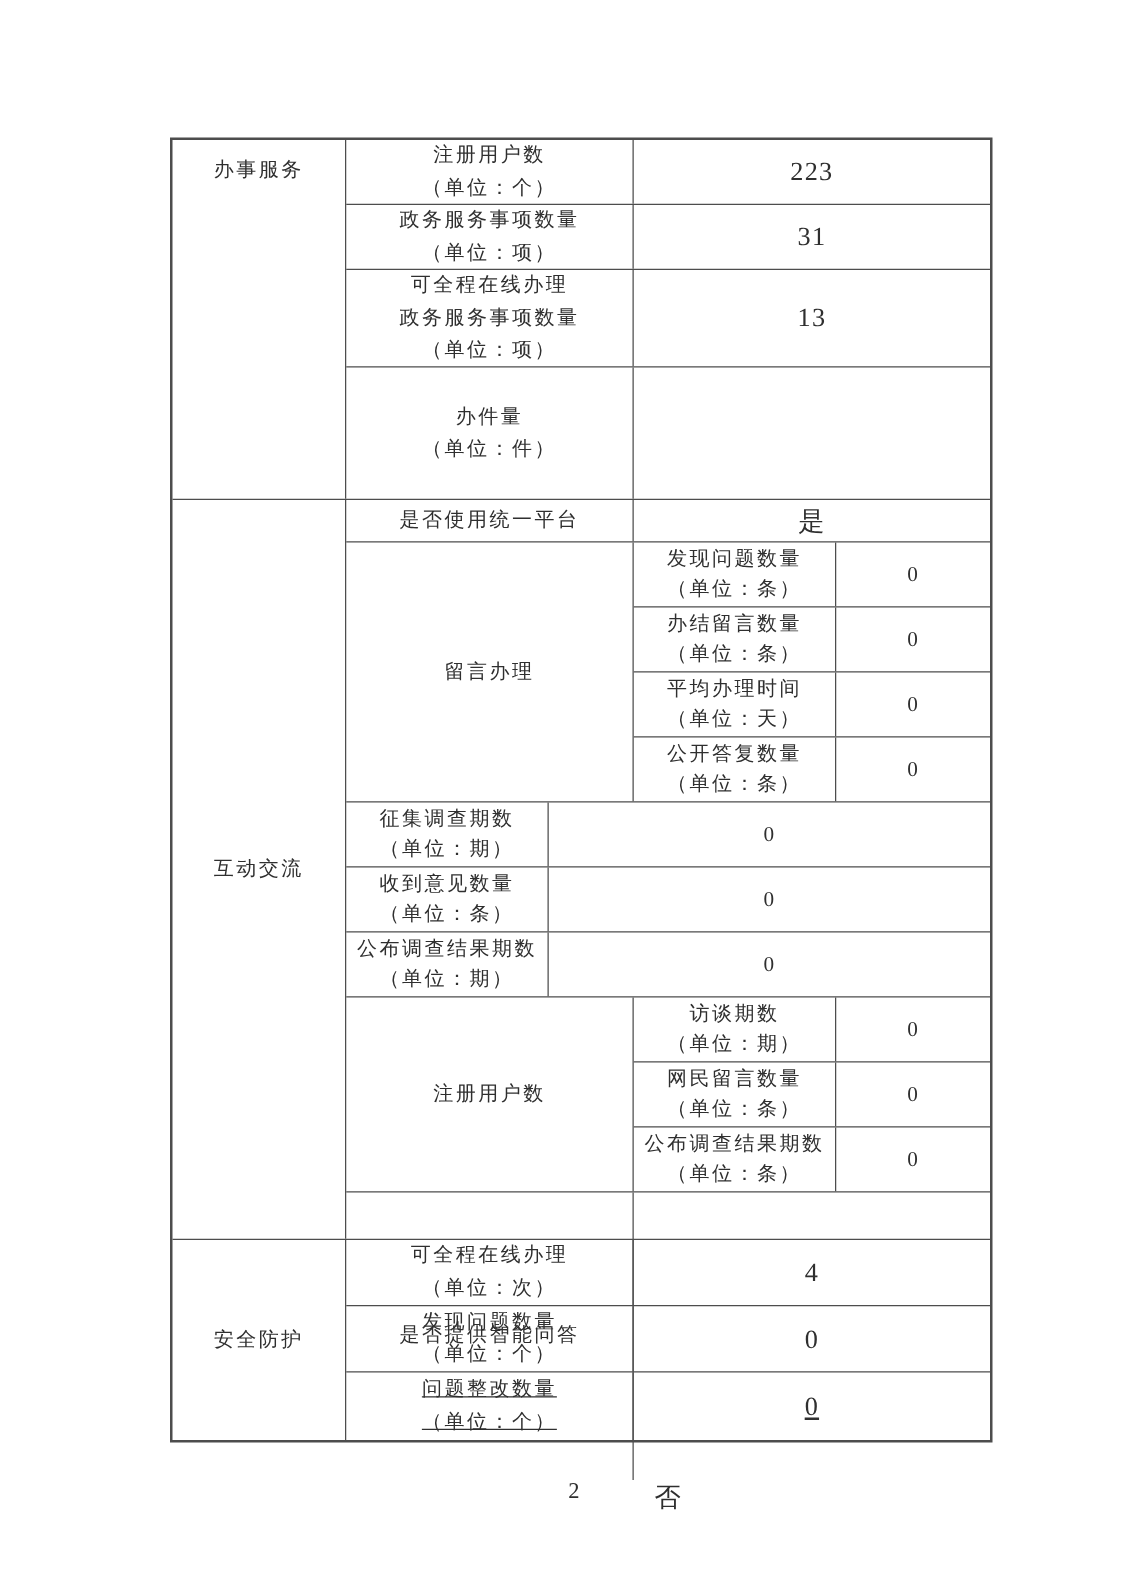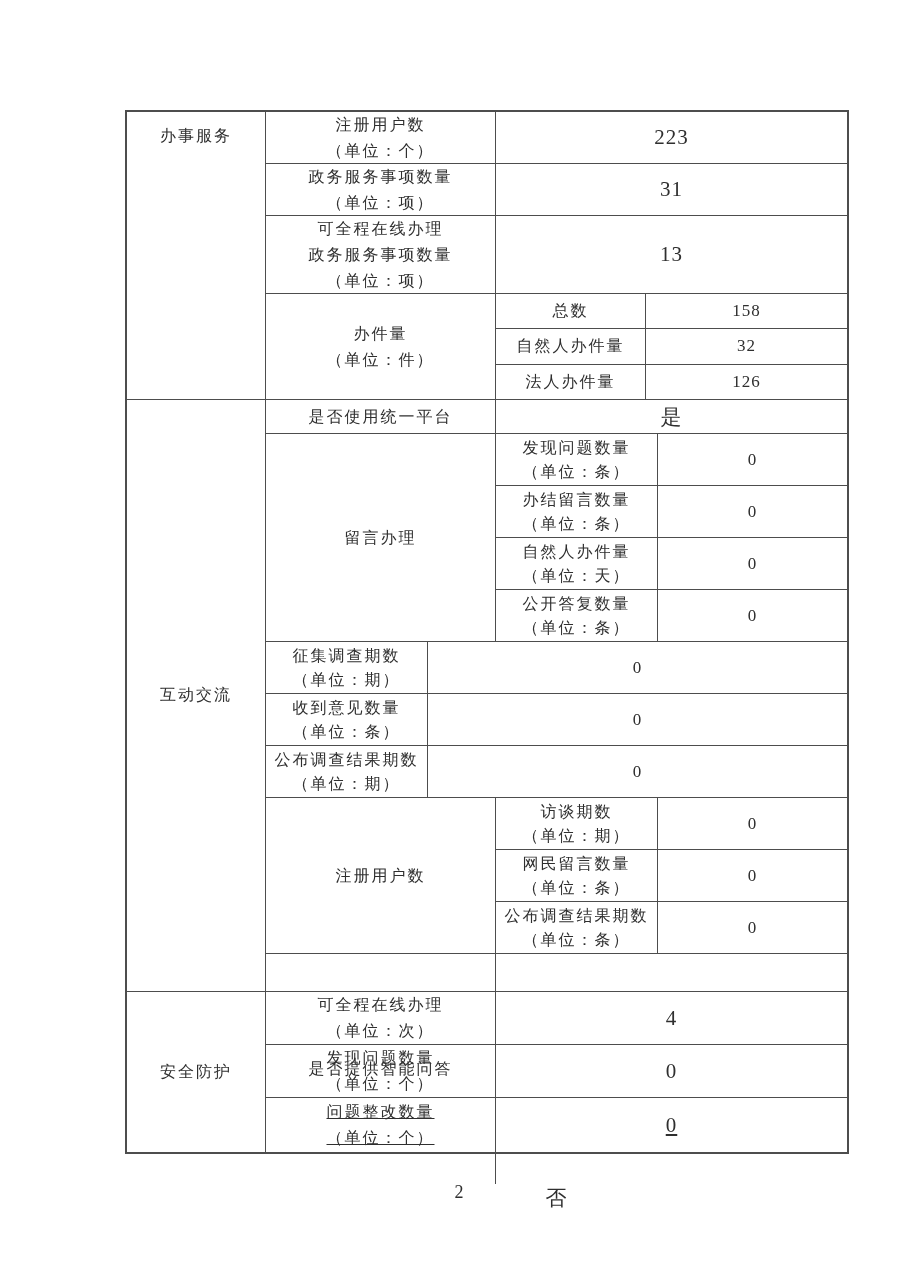--- a/index.html
+++ b/index.html
@@ -13,23 +13,23 @@
   }
   .page {
     position: relative;
     width: 900px;
     height: 1273px;
     background: #ffffff;
     overflow: hidden;
   }
   .report-table {
     position: absolute;
-    left: 125px;
+    left: 136px;
     top: 110px;
-    width: 724px;
+    width: 658px;
     border: 2px solid #4d4d4d;
     box-sizing: border-box;
     display: flex;
     flex-direction: column;
   }
   .section {
     display: flex;
     flex-direction: row;
   }
   .section:not(:last-child) {
@@ -162,34 +162,20 @@
         </div>
         <div class="row h78">
           <div class="label-cell">可全程在线办理
 政务服务事项数量
 （单位：项）</div>
           <div class="value-cell">13</div>
         </div>
         <div class="row h105 w150">
           <div class="label-cell">办件量
 （单位：件）</div>
-          <div class="subrows">
-            <div class="subrow">
-              <div class="sub-label">总数</div>
-              <div class="sub-value">158</div>
-            </div>
-            <div class="subrow">
-              <div class="sub-label">自然人办件量</div>
-              <div class="sub-value">32</div>
-            </div>
-            <div class="subrow">
-              <div class="sub-label">法人办件量</div>
-              <div class="sub-value">126</div>
-            </div>
-          </div>
         </div>
       </div>
     </div>
 
     <div class="section">
       <div class="cat-cell">互动交流</div>
       <div class="section-body">
         <div class="row h34">
           <div class="label-cell">是否使用统一平台</div>
           <div class="value-cell">是</div>
@@ -201,21 +187,21 @@
               <div class="sub-label">发现问题数量
 （单位：条）</div>
               <div class="sub-value">0</div>
             </div>
             <div class="subrow">
               <div class="sub-label">办结留言数量
 （单位：条）</div>
               <div class="sub-value">0</div>
             </div>
             <div class="subrow">
-              <div class="sub-label">自然人办件量
+              <div class="sub-label">平均办理时间
 （单位：天）</div>
               <div class="sub-value">0</div>
             </div>
             <div class="subrow">
               <div class="sub-label">公开答复数量
 （单位：条）</div>
               <div class="sub-value">0</div>
             </div>
           </div>
         </div>

